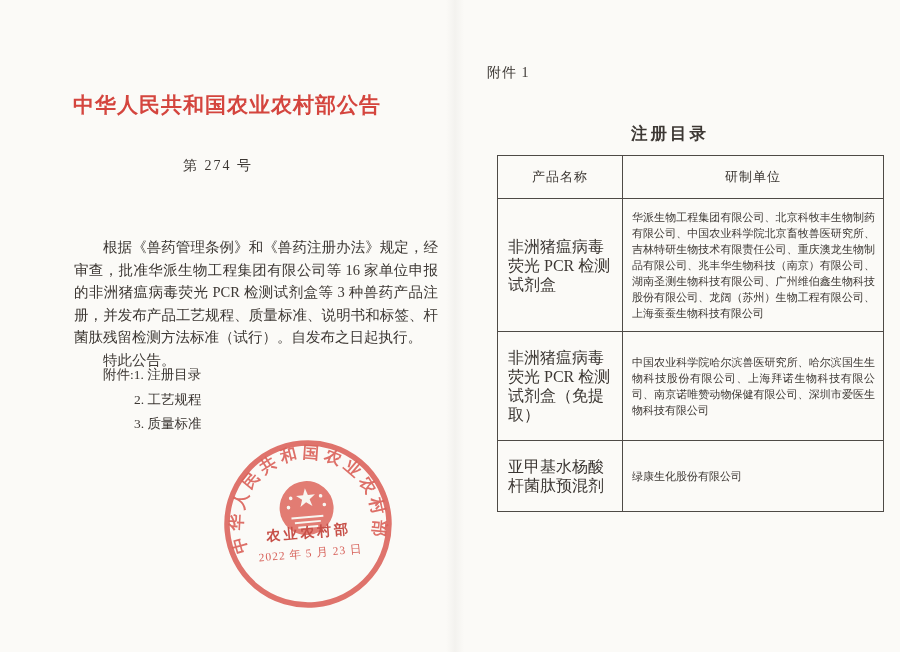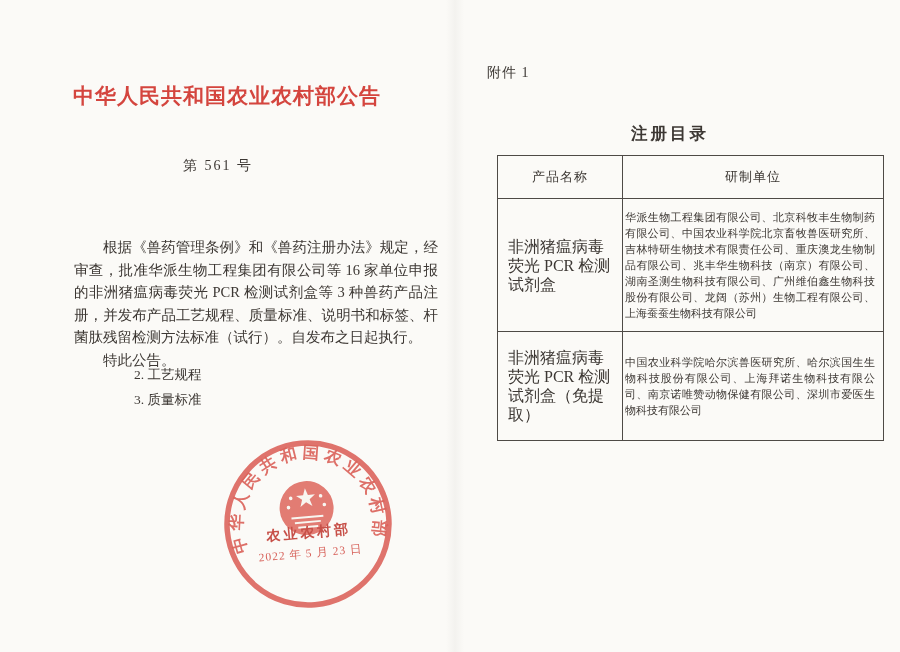--- a/index.html
+++ b/index.html
@@ -8,21 +8,21 @@
     background:#fbfaf7;
     font-family:"Liberation Serif","DejaVu Serif",serif;
     color:#3c3733;
   }
   .fold{
     position:absolute;top:0;left:446px;width:18px;height:652px;
     background:linear-gradient(90deg,rgba(0,0,0,0) 0%,rgba(120,115,105,.06) 50%,rgba(0,0,0,0) 100%);
   }
   
   .doc-title{
-    position:absolute;left:62px;top:82px;width:330px;
+    position:absolute;left:62px;top:91px;width:330px;
     text-align:center;font-size:21px;font-weight:bold;
     color:#d4453e;letter-spacing:1px;white-space:nowrap;
   }
   .doc-number{
     position:absolute;left:68px;top:157px;width:300px;
     text-align:center;font-size:14px;letter-spacing:2px;
   }
   .doc-body{
     position:absolute;left:74px;top:228px;width:364px;
     font-size:14.5px;line-height:22.5px;text-align:justify;margin-top:8px;
@@ -60,41 +60,44 @@
     border:1px solid #4e4a46;
     vertical-align:middle;
   }
   table.reg th{
     height:40px;font-size:13px;font-weight:normal;text-align:center;letter-spacing:1px;
   }
   td.prod{
     text-align:left;font-size:16px;line-height:19px;padding:16px 10px;
   }
   td.dev{
-    font-size:11px;line-height:16px;padding:5px 8px 5px 2px;text-align:justify;
+    font-size:11px;line-height:16px;padding:5px 8px 5px 9px;text-align:justify;
   }
   tr.r1 td{height:100px;}
   tr.r2 td{height:50px;margin-top:40px;}
   tr.r3 td{height:38px;}
 </style>
 </head>
 <body>
 
 <div class="fold"></div>
 
 <div class="doc-title">中华人民共和国农业农村部公告</div>
 
-<div class="doc-number">第 561 号</div>
+<div class="doc-number">第 274 号</div>
 
 <div class="doc-body">
   <p>根据《兽药管理条例》和《兽药注册办法》规定，经审查，批准华派生物工程集团有限公司等 16 家单位申报的非洲猪瘟病毒荧光 PCR 检测试剂盒等 3 种兽药产品注册，并发布产品工艺规程、质量标准、说明书和标签、杆菌肽残留检测方法标准（试行）。自发布之日起执行。</p>
   <p>特此公告。</p>
 </div>
 
 <div class="attachments">
+  <div class="att-row">
+    <span class="att-label">附件:</span><span class="att-item">1. 注册目录</span>
+  </div>
   <div class="att-row cont">
     <span class="att-item">2. 工艺规程</span>
   </div>
   <div class="att-row cont">
     <span class="att-item">3. 质量标准</span>
   </div>
 </div>
 
 <div class="seal">
   <svg width="176" height="176" viewBox="0 0 176 176">
@@ -137,14 +140,18 @@
   </thead>
   <tbody>
     <tr class="r1">
       <td class="prod">非洲猪瘟病毒荧光 PCR 检测试剂盒</td>
       <td class="dev">华派生物工程集团有限公司、北京科牧丰生物制药有限公司、中国农业科学院北京畜牧兽医研究所、吉林特研生物技术有限责任公司、重庆澳龙生物制品有限公司、兆丰华生物科技（南京）有限公司、湖南圣测生物科技有限公司、广州维伯鑫生物科技股份有限公司、龙阔（苏州）生物工程有限公司、上海蚕蚕生物科技有限公司</td>
     </tr>
     <tr class="r2">
       <td class="prod">非洲猪瘟病毒荧光 PCR 检测试剂盒（免提取）</td>
       <td class="dev">中国农业科学院哈尔滨兽医研究所、哈尔滨国生生物科技股份有限公司、上海拜诺生物科技有限公司、南京诺唯赞动物保健有限公司、深圳市爱医生物科技有限公司</td>
     </tr>
+    <tr class="r3">
+      <td class="prod">亚甲基水杨酸杆菌肽预混剂</td>
+      <td class="dev">绿康生化股份有限公司</td>
+    </tr>
   </tbody>
 </table>
 
 </body></html>

